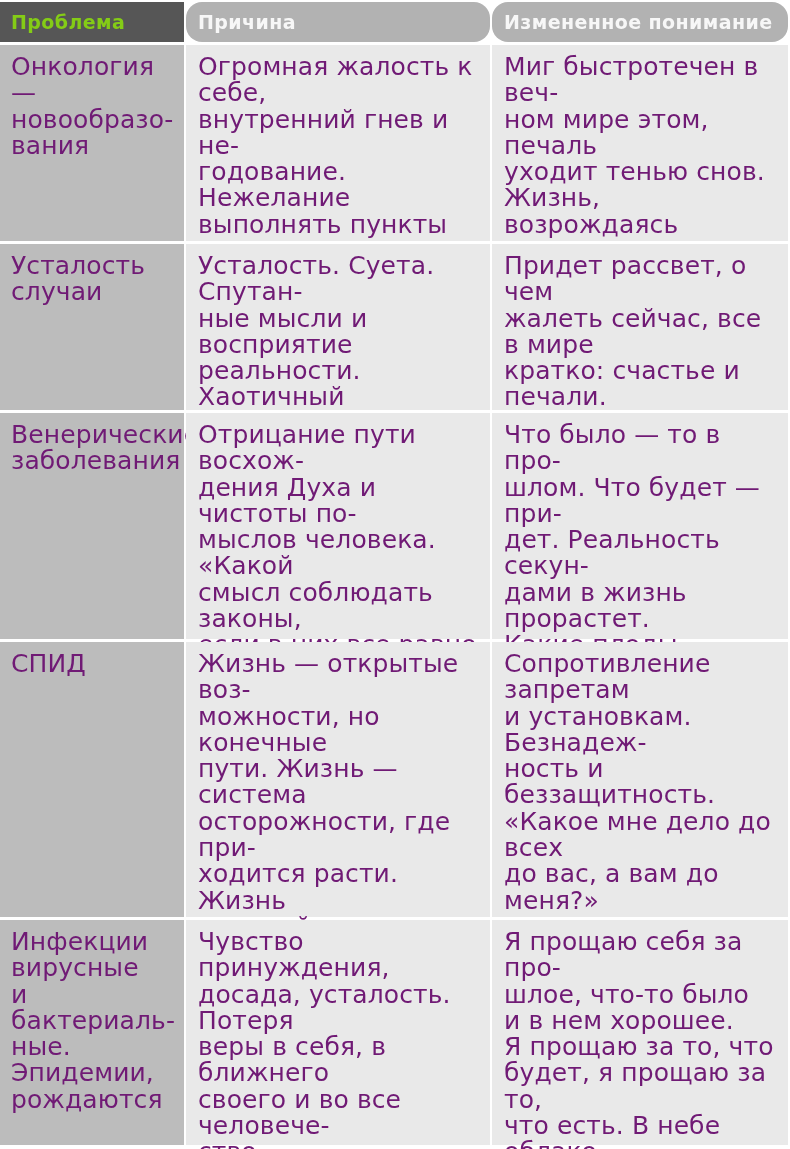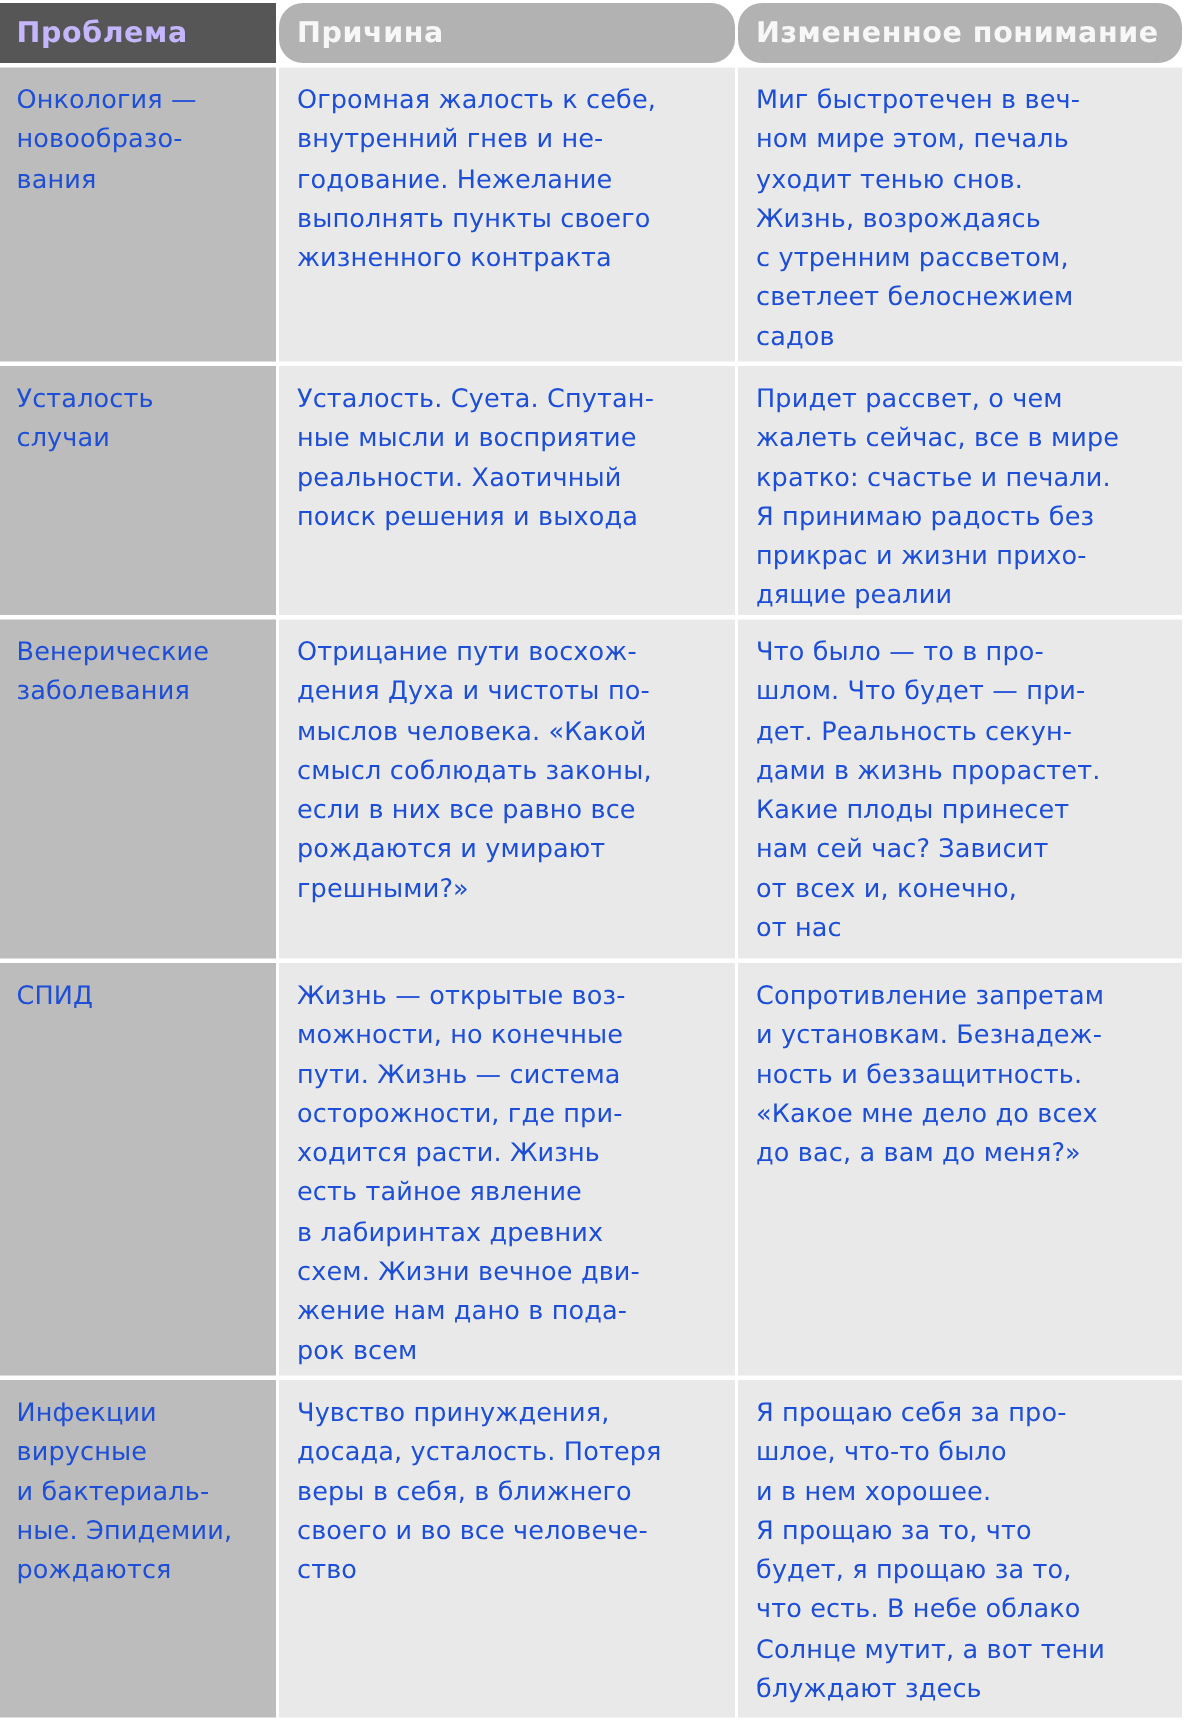--- a/index.html
+++ b/index.html
@@ -12,38 +12,38 @@
       grid-template-rows: 40px 196px 166px 226px 275px 225px;
       column-gap: 2px;
       row-gap: 3px;
       background: #ffffff;
       padding-top: 2px;
       font-family: "DejaVu Sans", sans-serif;
     }
     .cell {
       box-sizing: border-box;
       padding: 9px 10px 0 11px;
-      font-size: 17px;
+      font-size: 25px;
       line-height: 26.3px;
-      color: #1d4ed8;
+      color: #701a75;
       letter-spacing: 0.1px;
       white-space: pre-line;
     }
     .col1 { background: #bcbcbc; padding-left: 11px; }
     .col2, .col3 { background: #e9e9e9; padding-left: 12px; }
     .hdr {
       font-weight: bold;
       color: #ffffff;
       font-size: 19px;
       line-height: 40px;
       padding-top: 0;
       letter-spacing: 0.4px;
       white-space: nowrap;
     }
-    .hdr.col1 { background: #565656; color: #c4b5fd; }
+    .hdr.col1 { background: #565656; color: #84cc16; }
     .hdr.col2, .hdr.col3 { background: #b2b2b2; color: #f7f7f7; border-radius: 16px; }
   </style>
 </head>
 <body>
 
 <div class="table">
   <div class="cell hdr col1">Проблема</div>
   <div class="cell hdr col2">Причина</div>
   <div class="cell hdr col3">Измененное понимание</div>
 

